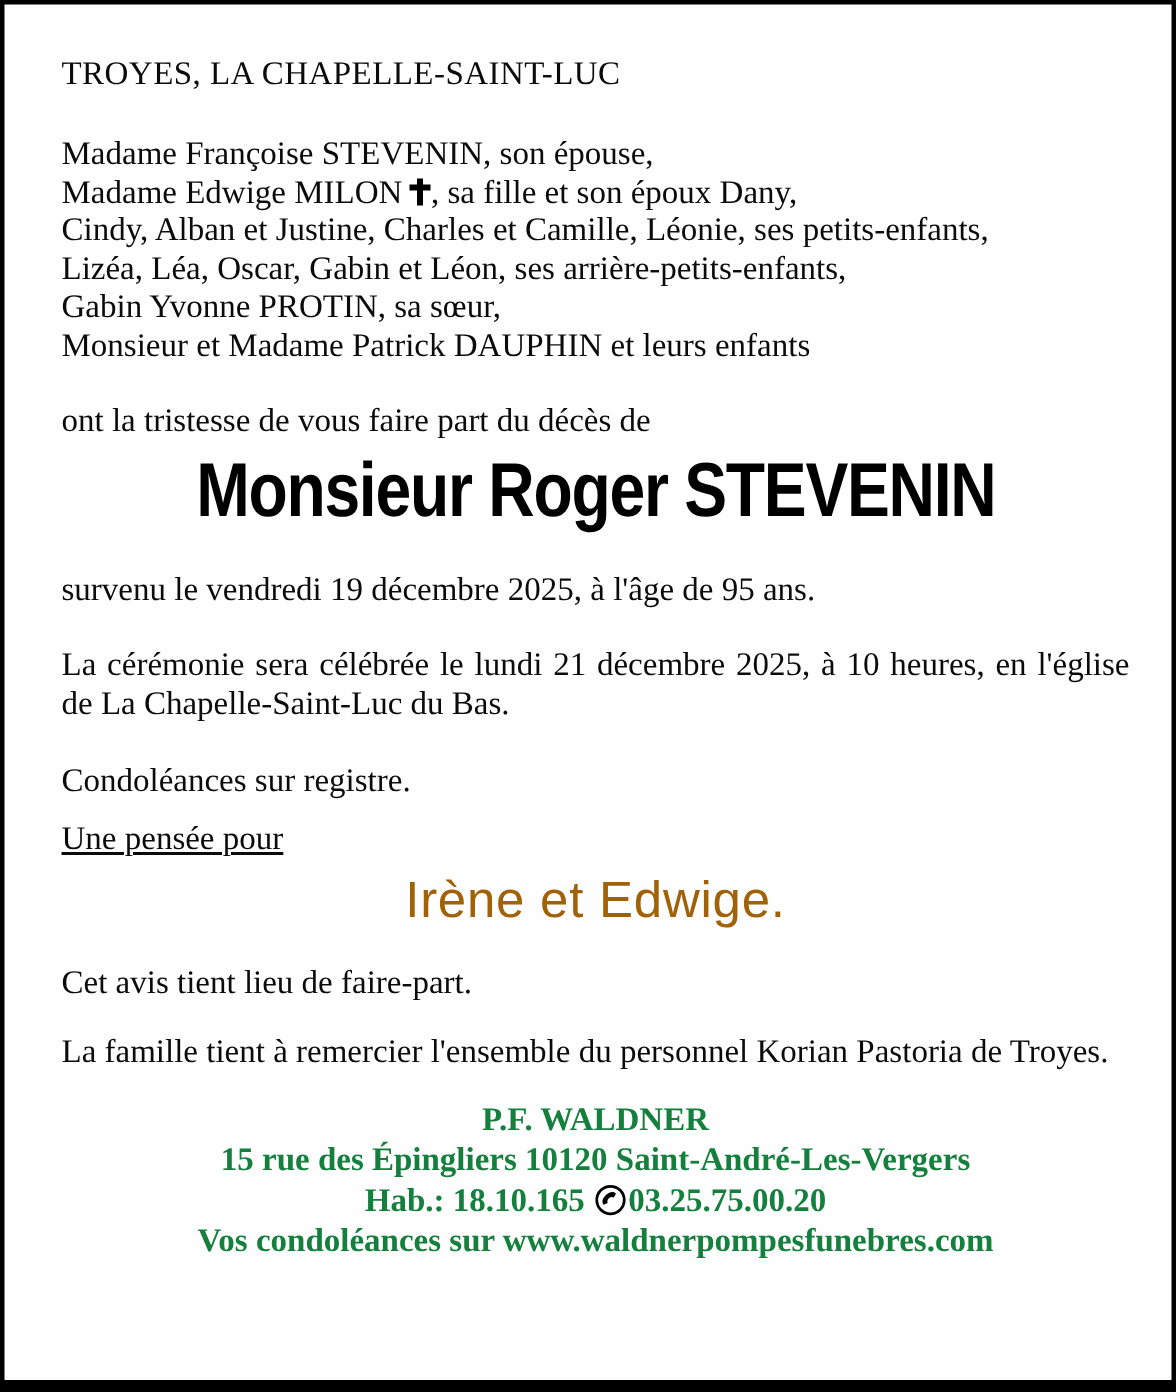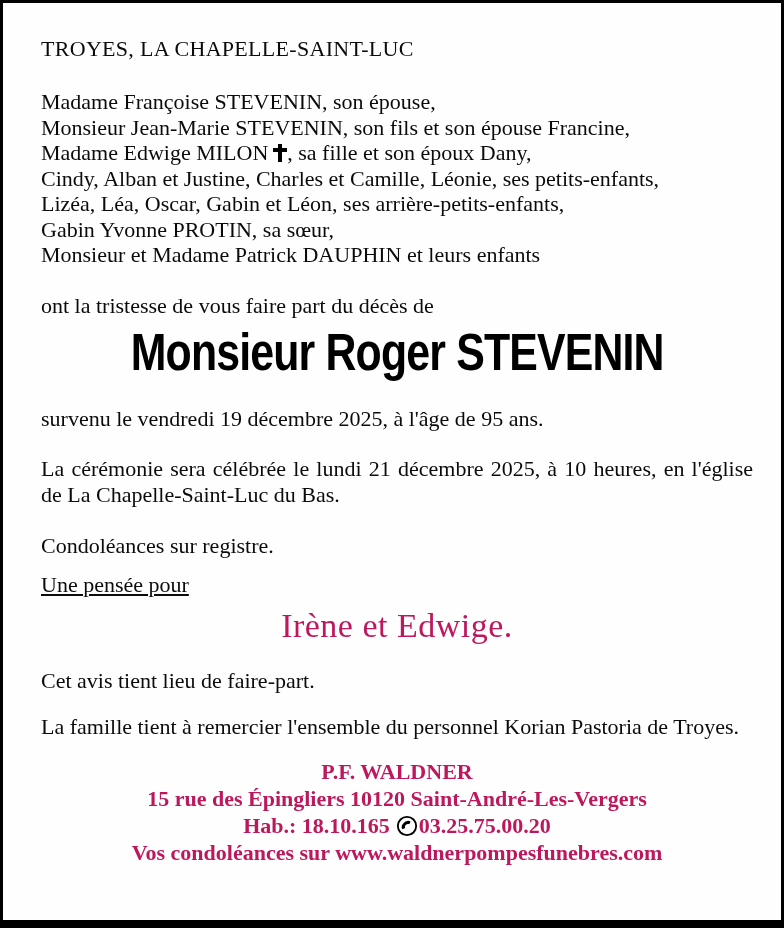--- a/index.html
+++ b/index.html
@@ -60,37 +60,37 @@
     text-align: justify;
   }
   .condol { margin-top: 25px; }
   .pensee { margin-top: 13px; text-decoration: underline; }
   .tribute-names {
     margin-top: 8px;
     text-align: center;
     line-height: 40px;
   }
   .tribute-names span {
-    font-family: Liberation Serif, serif;
+    font-family: Liberation Sans, sans-serif;
     font-size: 34px;
     letter-spacing: 0.5px;
-    color: #be185d;
+    color: #a16207;
   }
   .avis { margin-top: 18px; }
   .merci {
     margin-top: 20px;
     line-height: 26px;
     text-align: justify;
   }
   .footer {
     margin-top: 18px;
     text-align: center;
     font-weight: bold;
     line-height: 27px;
-    color: #be185d;
+    color: #15803d;
   }
   .footer div { white-space: nowrap; }
   
   .cross {
     display: inline-block;
     position: relative;
     width: 14px;
     height: 18px;
     vertical-align: -2px;
     margin-left: 5px;
@@ -123,21 +123,20 @@
 </style>
 </head>
 <body>
 
 <div class="page">
 
   <div class="serif-line location">TROYES, LA CHAPELLE-SAINT-LUC</div>
 
   <div class="family">
     <div>Madame Françoise STEVENIN, son épouse,</div>
-    <div>Monsieur Jean-Marie STEVENIN, son fils et son épouse Francine,</div>
     <div><span>Madame Edwige MILON</span><span class="cross"></span><span>, sa fille et son époux Dany,</span></div>
     <div>Cindy, Alban et Justine, Charles et Camille, Léonie, ses petits-enfants,</div>
     <div>Lizéa, Léa, Oscar, Gabin et Léon, ses arrière-petits-enfants,</div>
     <div>Gabin Yvonne PROTIN, sa sœur,</div>
     <div>Monsieur et Madame Patrick DAUPHIN et leurs enfants</div>
   </div>
 
   <div class="serif-line intro">ont la tristesse de vous faire part du décès de</div>
 
   <div class="deceased">

